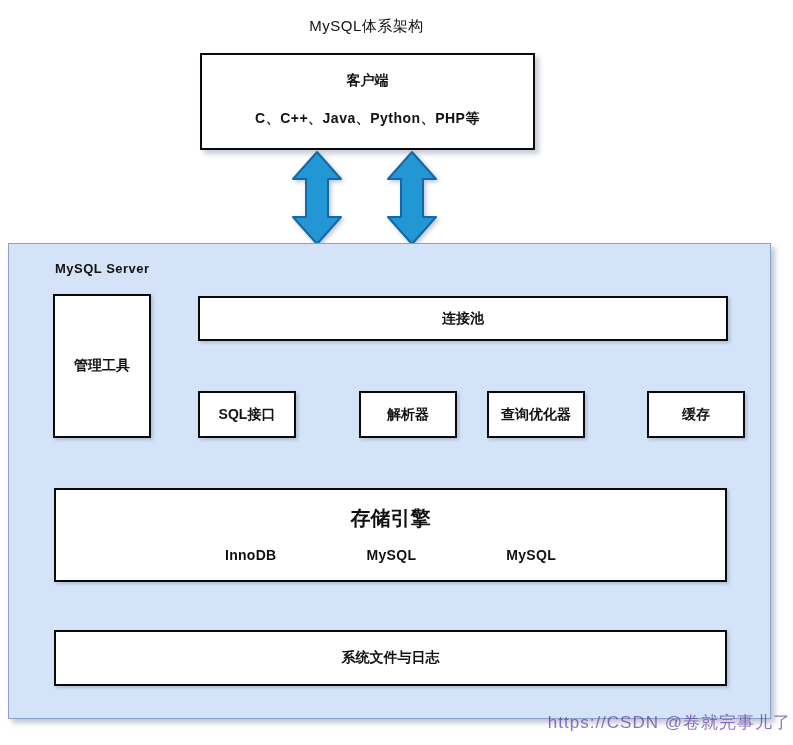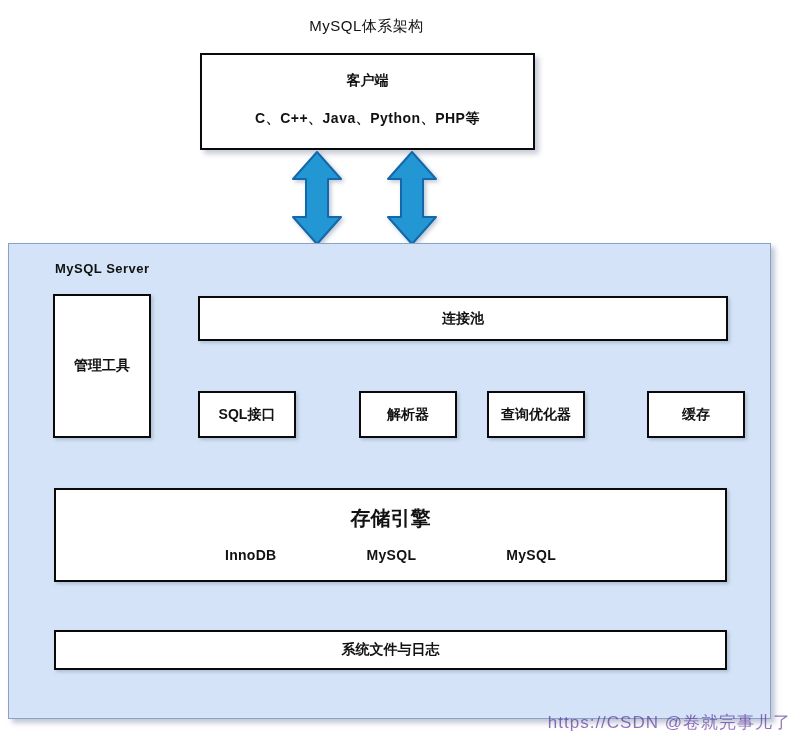--- a/index.html
+++ b/index.html
@@ -92,21 +92,21 @@
     position: absolute; top: 15px; left: 0; width: 100%;
     text-align: center; font-size: 20px; font-weight: bold;
   }
   .engines-row {
     position: absolute; top: 57px; left: 0; width: 100%;
     display: flex; justify-content: center; gap: 90px;
     font-size: 14px; font-weight: bold;
   }
   .engine { letter-spacing: 0.3px; }
 
-  .system-files { left: 45px; top: 386px; width: 673px; height: 40px; }
+  .system-files { left: 45px; top: 386px; width: 673px; height: 56px; }
 
   
   .watermark {
     right: 2px; top: 711px;
     font-size: 17px;
     color: #4c1d95;
     opacity: 0.62;
     letter-spacing: 1px;
     white-space: nowrap;
   }

